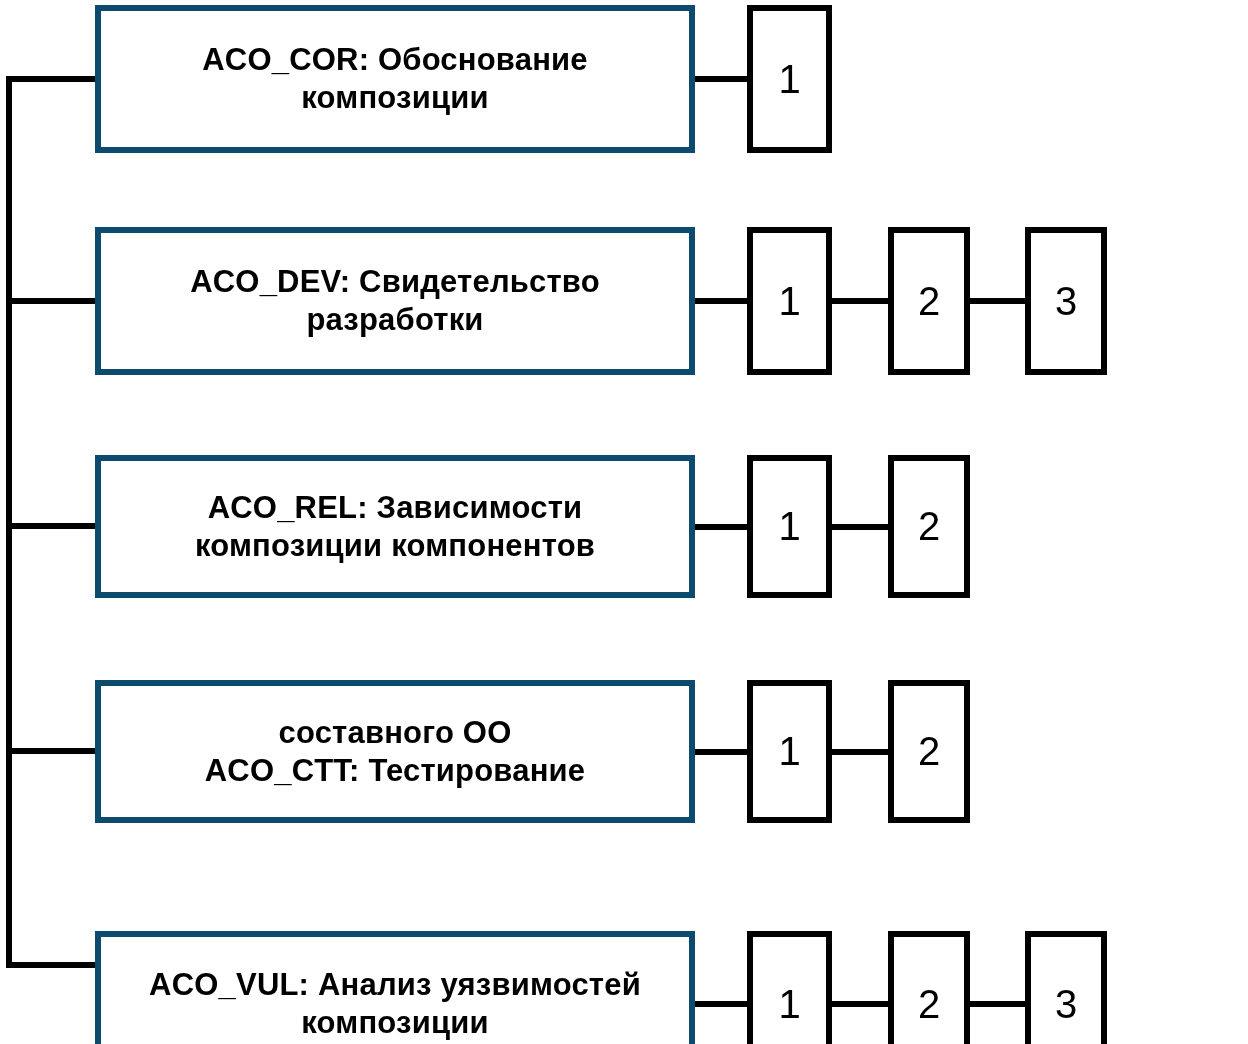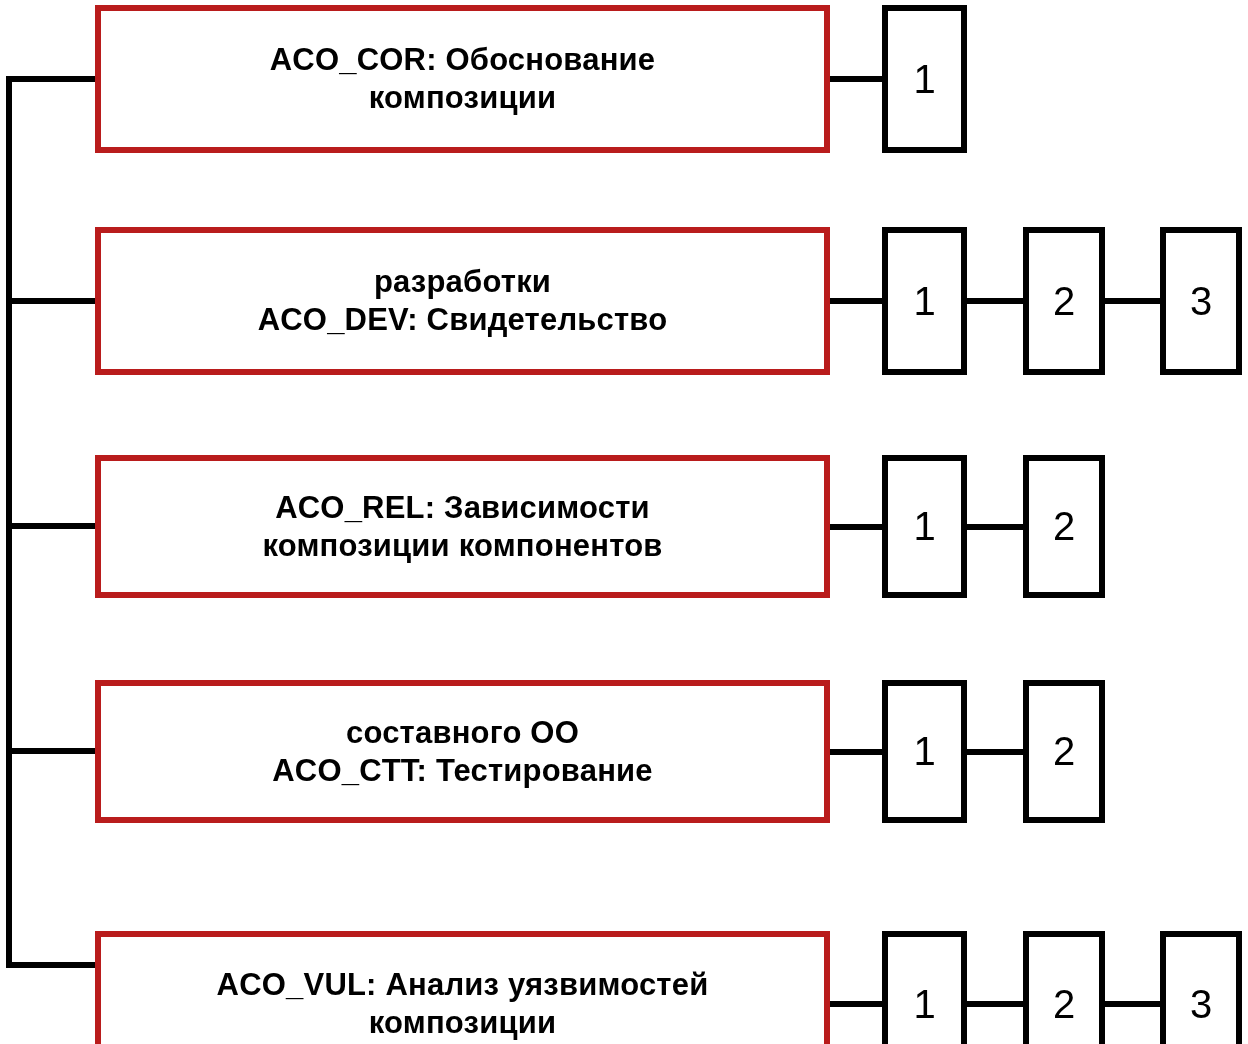--- a/index.html
+++ b/index.html
@@ -46,22 +46,22 @@
     align-items: stretch;
   }
   .row.r1 { top: 5px;   height: 148px; }
   .row.r2 { top: 227px; height: 148px; }
   .row.r3 { top: 455px; height: 143px; }
   .row.r4 { top: 680px; height: 143px; }
   .row.r5 { top: 884px; height: 146px; margin-top: 47px; }
 
   .bigbox {
     box-sizing: border-box;
-    width: 735px;
-    border: 6px solid #b91c1c;
+    width: 600px;
+    border: 6px solid #0c4a6e;
     background: #ffffff;
     display: flex;
     align-items: center;
     justify-content: center;
     text-align: center;
   }
   .label {
     font-size: 31px;
     line-height: 38px;
     font-weight: bold;
@@ -113,22 +113,22 @@
     </div>
     <div class="conn ca"></div>
     <div class="sbox s1">
       <span>1</span>
     </div>
   </div>
 
   <div class="row r2">
     <div class="bigbox">
       <div class="label">
+        <span class="ln">ACO_DEV: Свидетельство</span>
         <span class="ln">разработки</span>
-        <span class="ln">ACO_DEV: Свидетельство</span>
       </div>
     </div>
     <div class="conn ca"></div>
     <div class="sbox s1">
       <span>1</span>
     </div>
     <div class="conn cb"></div>
     <div class="sbox s2">
       <span>2</span>
     </div>

